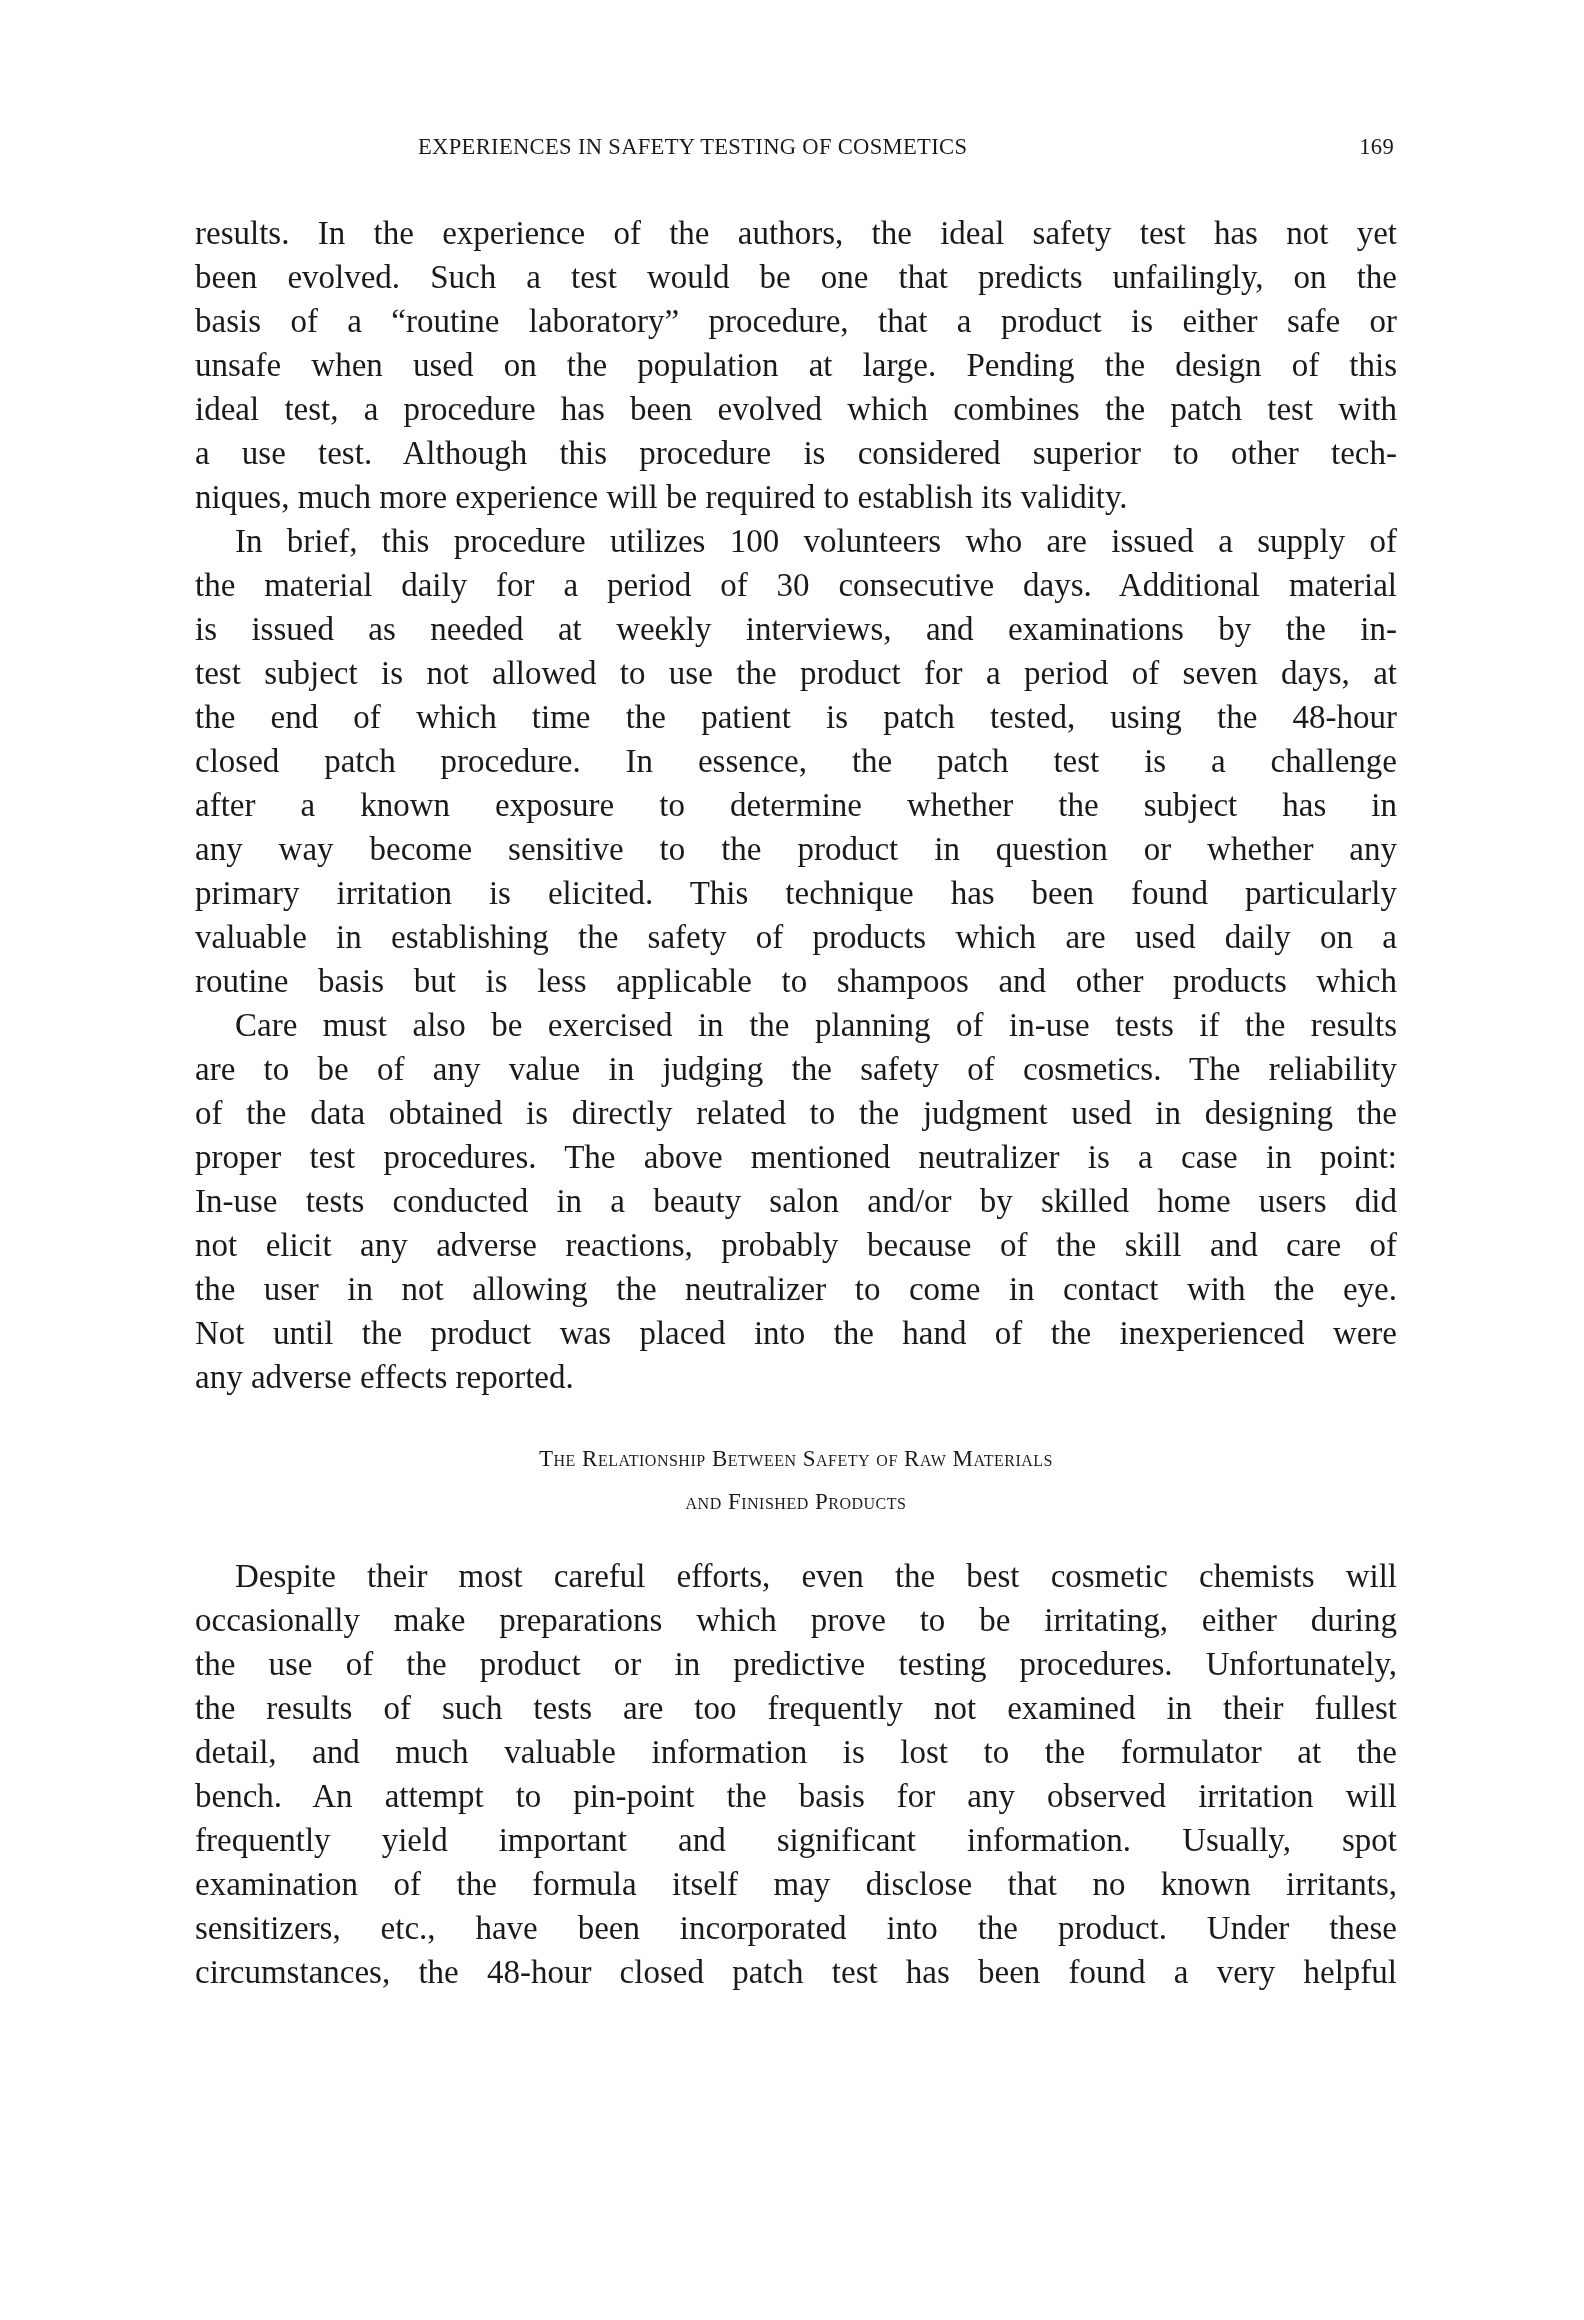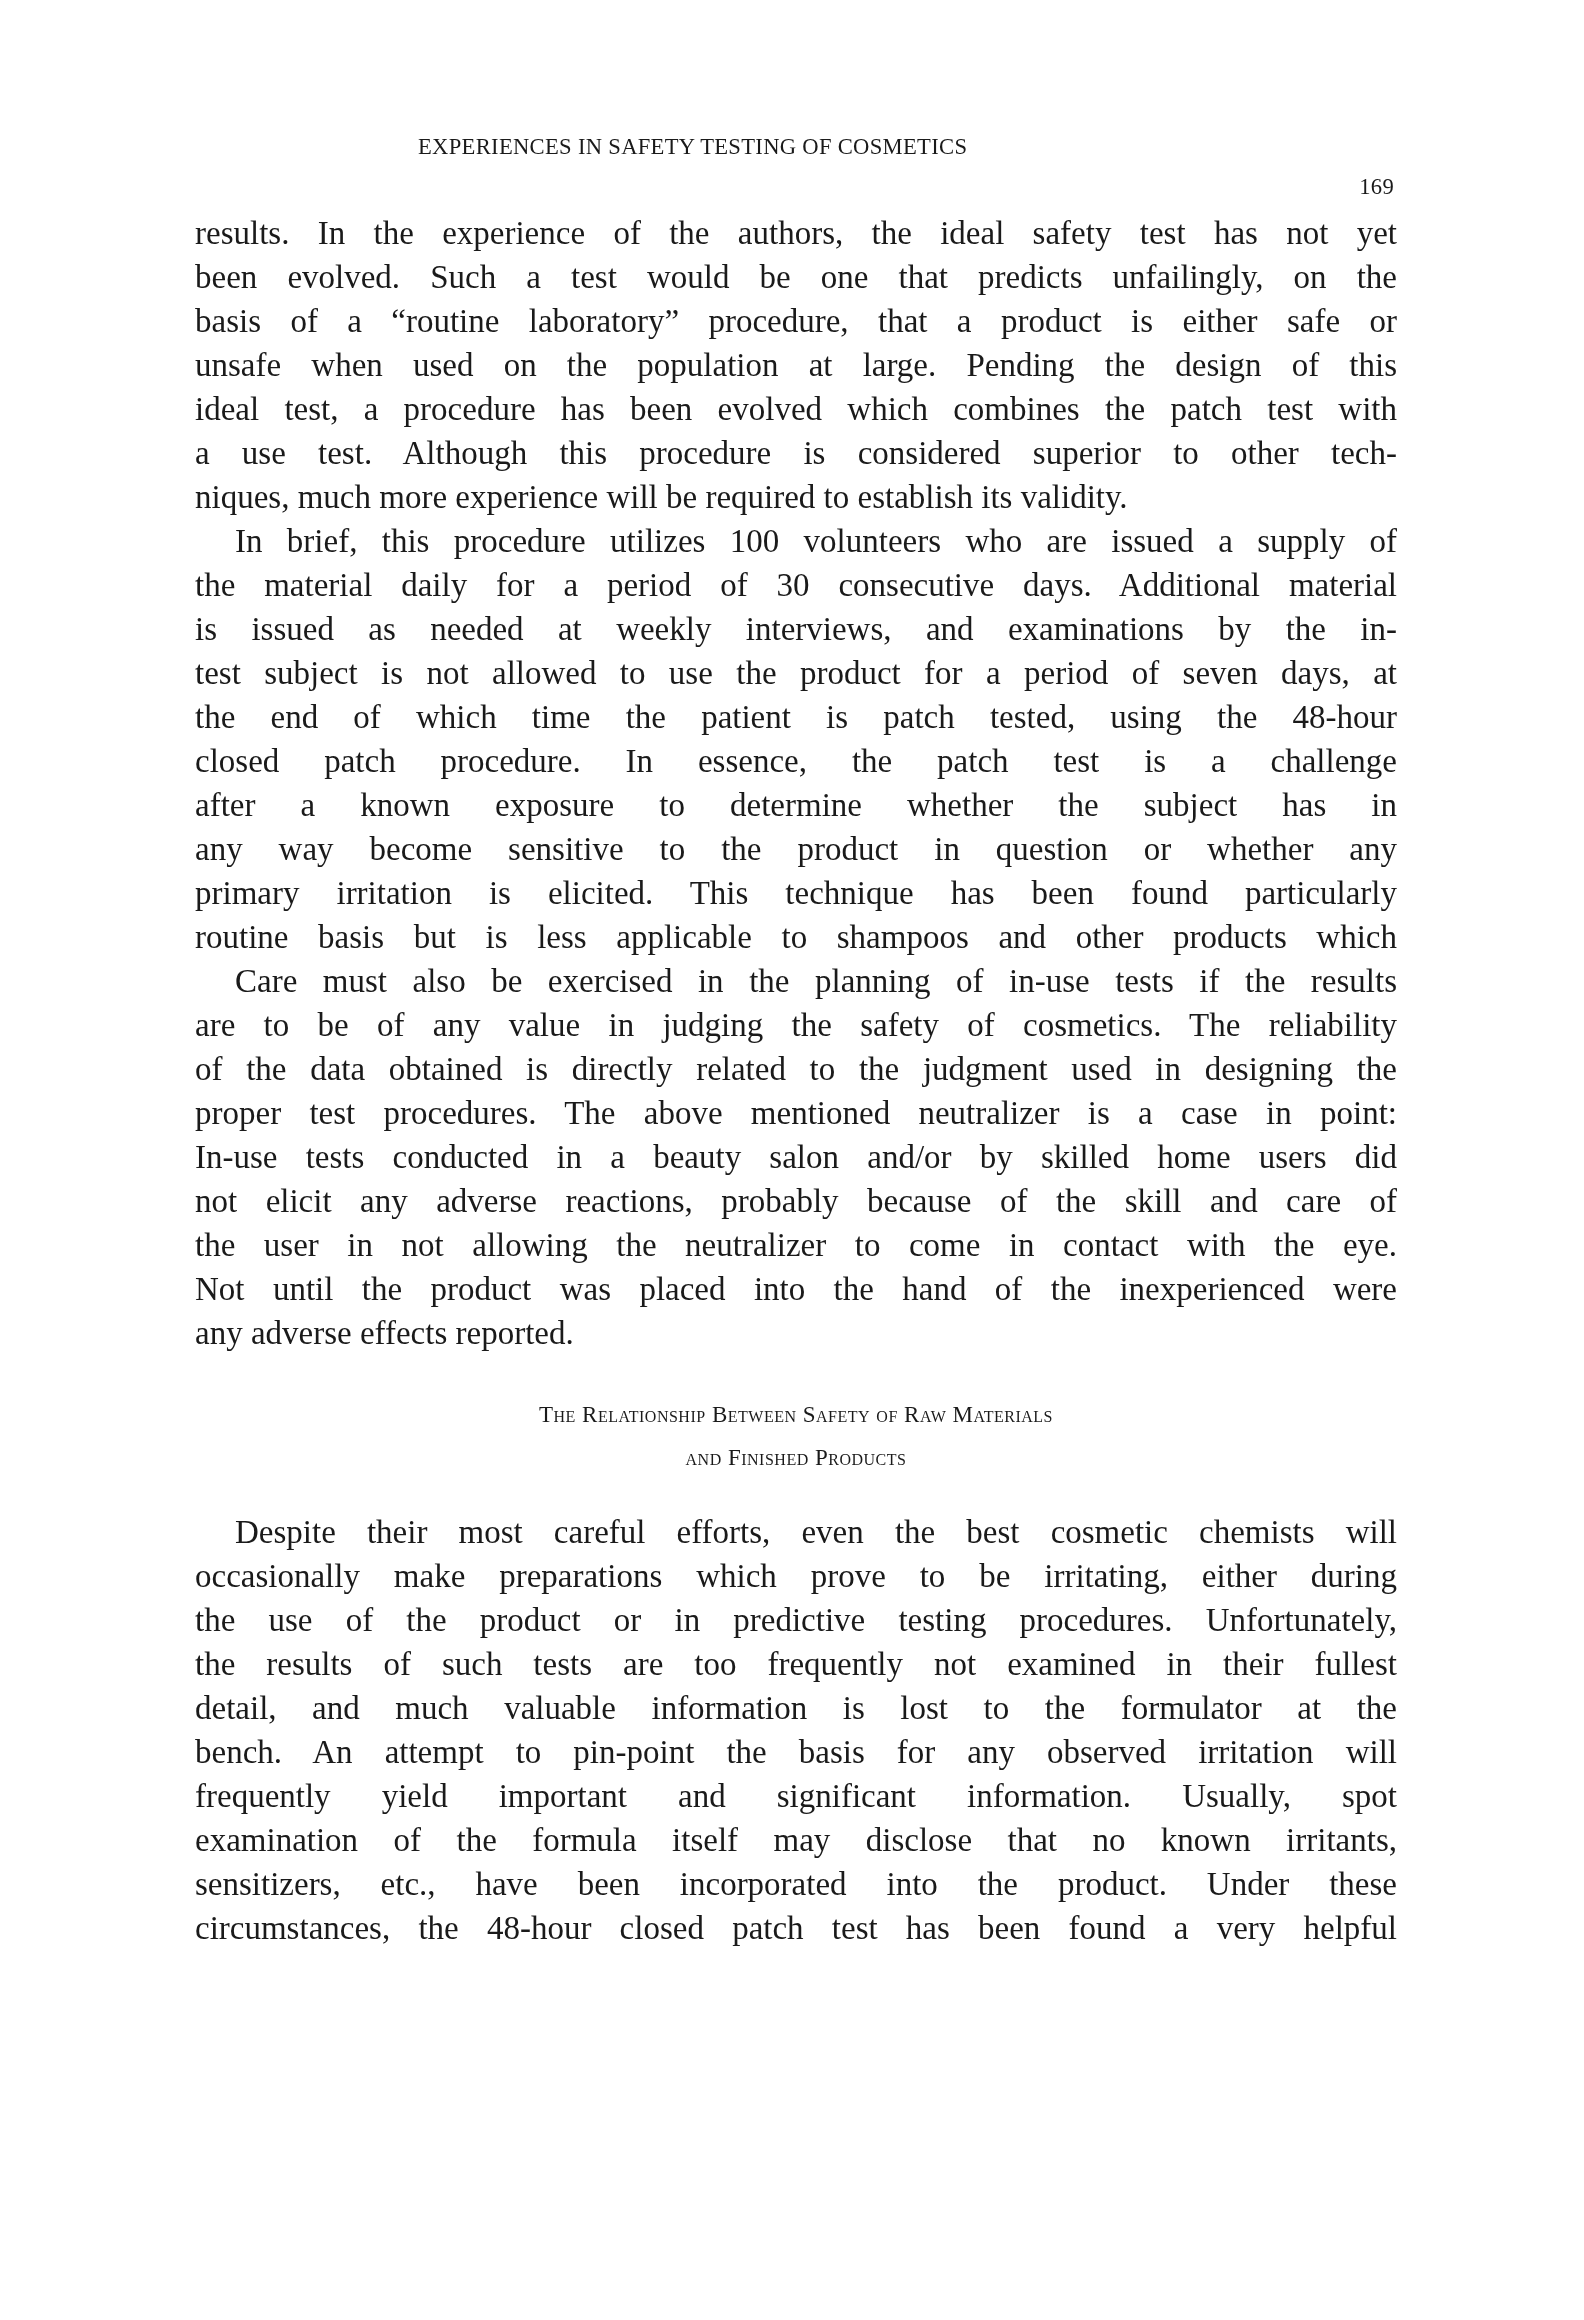--- a/index.html
+++ b/index.html
@@ -34,21 +34,20 @@
     .running-head .title {
       position: absolute;
       left: 222px;
       top: 0;
       white-space: nowrap;
     }
     .running-head .page-num {
       position: absolute;
       right: 0;
       top: 0;
-      margin-top: 40px;
     }
     .body-text {
       position: absolute;
       left: 195px;
       top: 211px;
       width: 1202px;
       font-size: 33px;
       line-height: 44px;
       text-align: justify;
     }
@@ -104,20 +103,21 @@
     <div>
       <span class="line indent">In brief, this procedure utilizes 100 volunteers who are issued a supply of</span>
       <span class="line">the material daily for a period of 30 consecutive days.  Additional material</span>
       <span class="line">is issued as needed at weekly interviews, and examinations by the in-</span>
       <span class="line">test subject is not allowed to use the product for a period of seven days, at</span>
       <span class="line">the end of which time the patient is patch tested, using the 48-hour</span>
       <span class="line">closed patch procedure.  In essence, the patch test is a challenge</span>
       <span class="line">after a known exposure to determine whether the subject has in</span>
       <span class="line">any way become sensitive to the product in question or whether any</span>
       <span class="line">primary irritation is elicited.  This technique has been found particularly</span>
+      <span class="line">valuable in establishing the safety of products which are used daily on a</span>
       <span class="line">routine basis but is less applicable to shampoos and other products which</span>
     </div>
 
     <div>
       <span class="line indent">Care must also be exercised in the planning of in-use tests if the results</span>
       <span class="line">are to be of any value in judging the safety of cosmetics.  The reliability</span>
       <span class="line">of the data obtained is directly related to the judgment used in designing the</span>
       <span class="line">proper test procedures.  The above mentioned neutralizer is a case in point:</span>
       <span class="line">In-use tests conducted in a beauty salon and/or by skilled home users did</span>
       <span class="line">not elicit any adverse reactions, probably because of the skill and care of</span>

